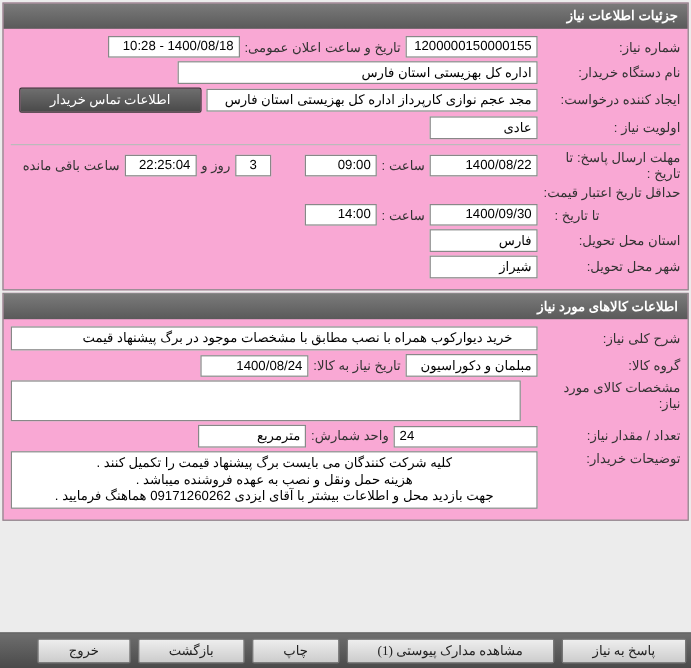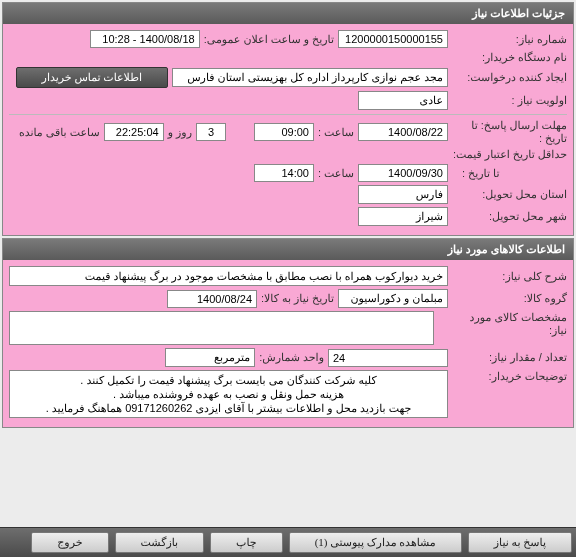--- a/index.html
+++ b/index.html
@@ -11,38 +11,39 @@
 .label { width: 115px; text-align: right; color: #333; flex-shrink: 0; }
 .field { background: #fff; border: 1px solid #888; padding: 2px 4px; min-height: 18px; font-size: 11px; }
 .field-sm { width: 110px; }
 .field-lg { flex: 1; }
 .field-xs { width: 60px; }
 .field-s { width: 90px; }
 .sublabel { color: #333; font-size: 11px; }
 .btn { background: linear-gradient(#6e6e6e,#4a4a4a); color: #fff; border: 1px solid #333; padding: 3px 25px; font-size: 11px; cursor: pointer; border-radius: 2px; font-family: Liberation Serif, serif; }
 .footer { background: linear-gradient(#6e6e6e,#4a4a4a); padding: 4px; display: flex; gap: 6px; border-top: 1px solid #333; position: absolute; bottom: 0; right: 0; left: 0; }
 .footer .btn { background: linear-gradient(#eee,#ccc); color: #222; border: 1px solid #777; }
-.textarea { background: #fff; border: 1px solid #888; padding: 2px 4px; min-height: 18px; flex: 1; font-size: 11px; line-height: 14px; }
+.textarea { background: #fff; border: 1px solid #888; padding: 2px 20px; min-height: 18px; flex: 1; font-size: 11px; line-height: 14px; }
 .remain { color: #333; }
 hr.divider { border: none; border-top: 1px solid #bbb; margin: 4px 0; }
 </style>
 </head>
 <body>
 
 <div class="panel">
   <div class="panel-header">جزئیات اطلاعات نیاز</div>
   <div class="panel-body">
     <div class="row">
       <span class="label">شماره نیاز:</span>
       <span class="field field-sm">1200000150000155</span>
       <span class="sublabel">تاریخ و ساعت اعلان عمومی:</span>
       <span class="field field-sm">1400/08/18 - 10:28</span>
     </div>
     <div class="row">
       <span class="label">نام دستگاه خریدار:</span>
+      <span class="field field-lg" style="max-width:300px;">اداره کل بهزیستی استان فارس</span>
     </div>
     <div class="row">
       <span class="label">ایجاد کننده درخواست:</span>
       <span class="field" style="width:276px;">مجد عجم نوازی کارپرداز اداره کل بهزیستی استان فارس</span>
       <button class="btn">اطلاعات تماس خریدار</button>
     </div>
     <div class="row">
       <span class="label">اولویت نیاز :</span>
       <span class="field field-s">عادی</span>
     </div>

